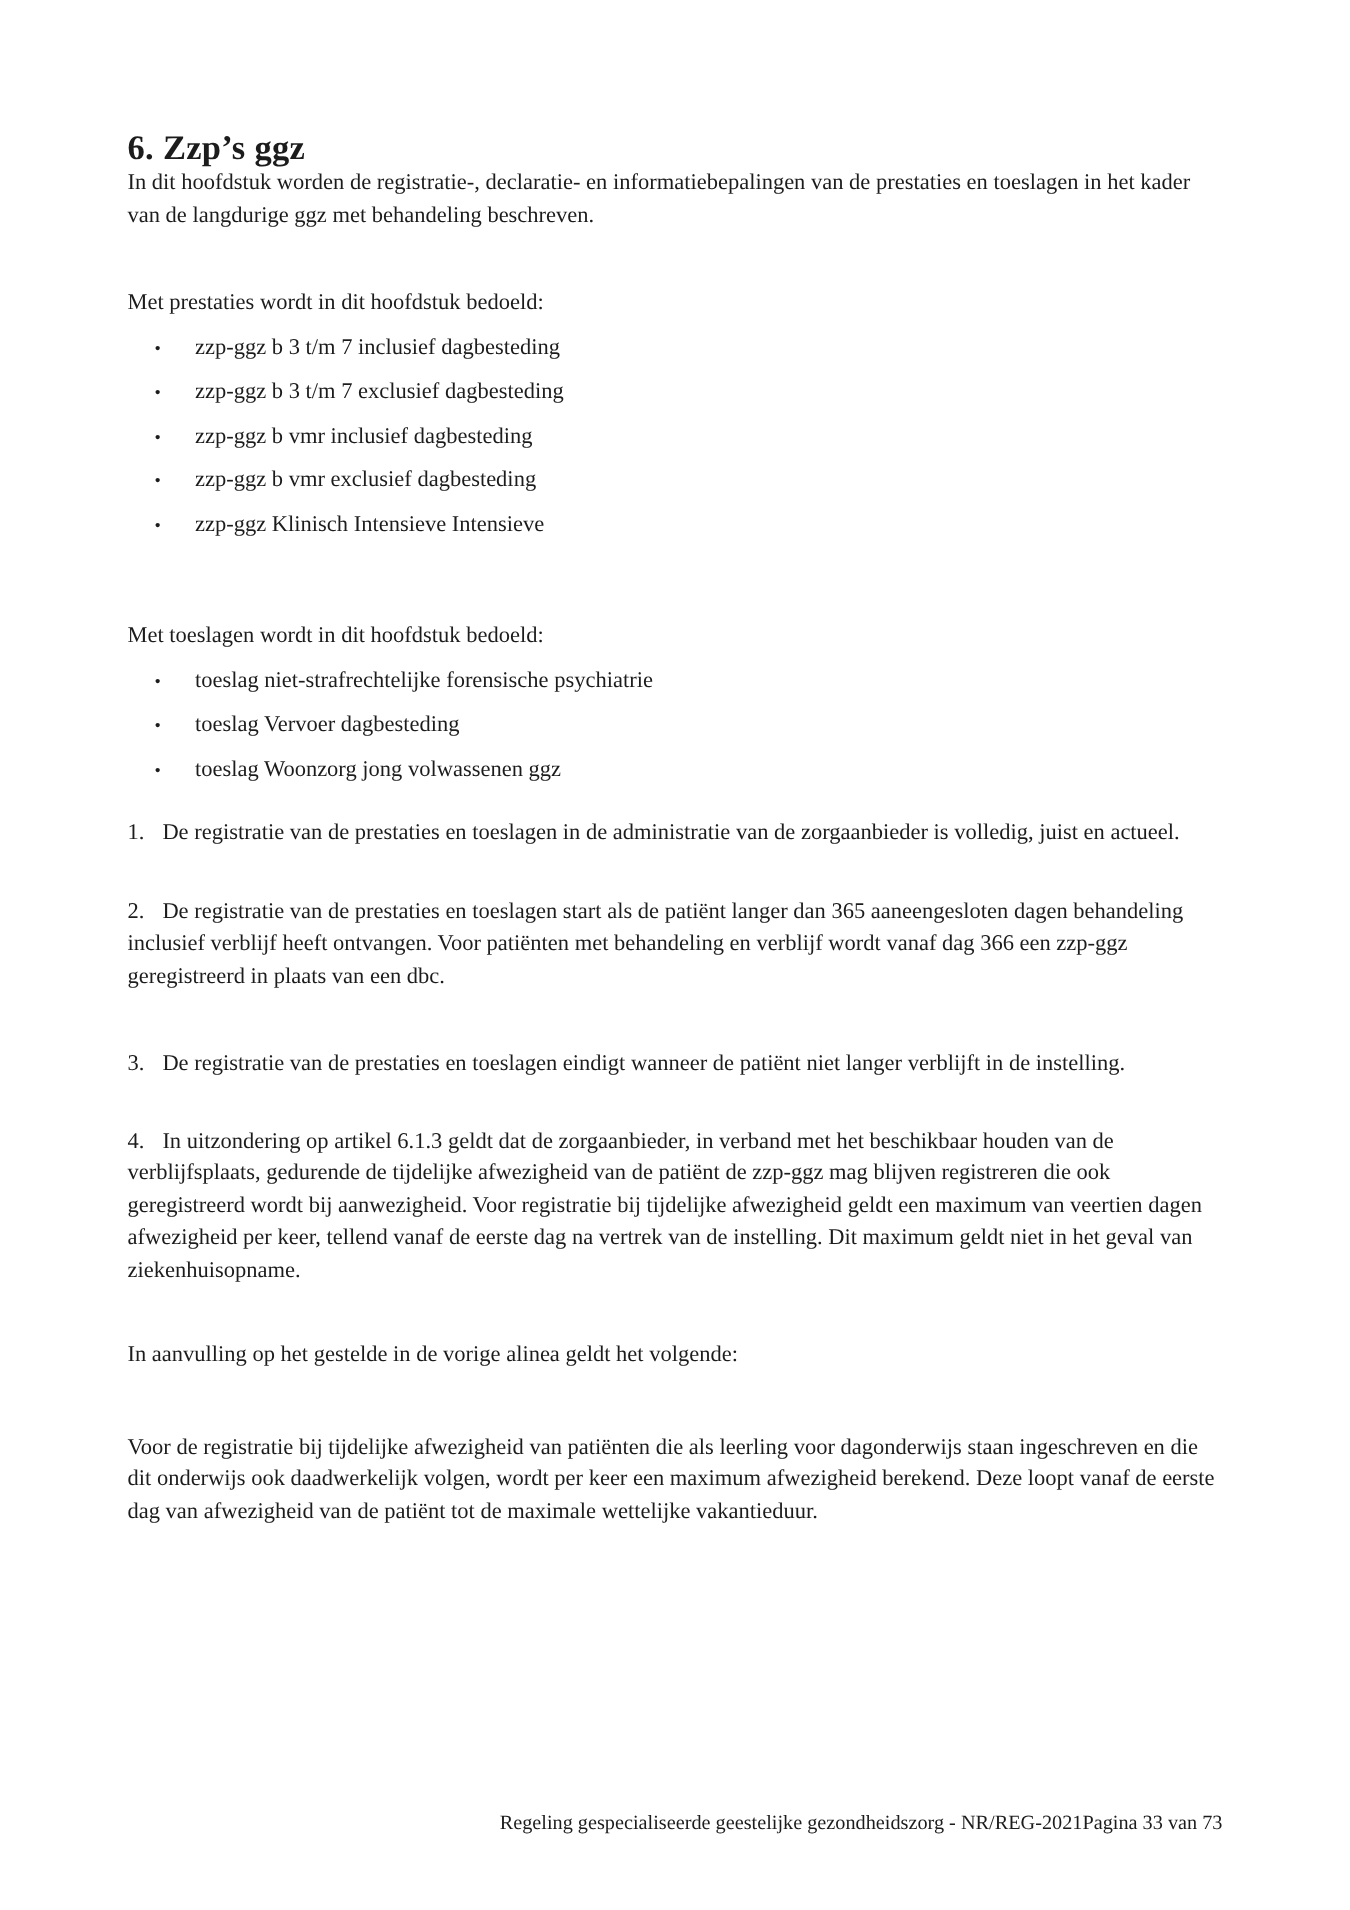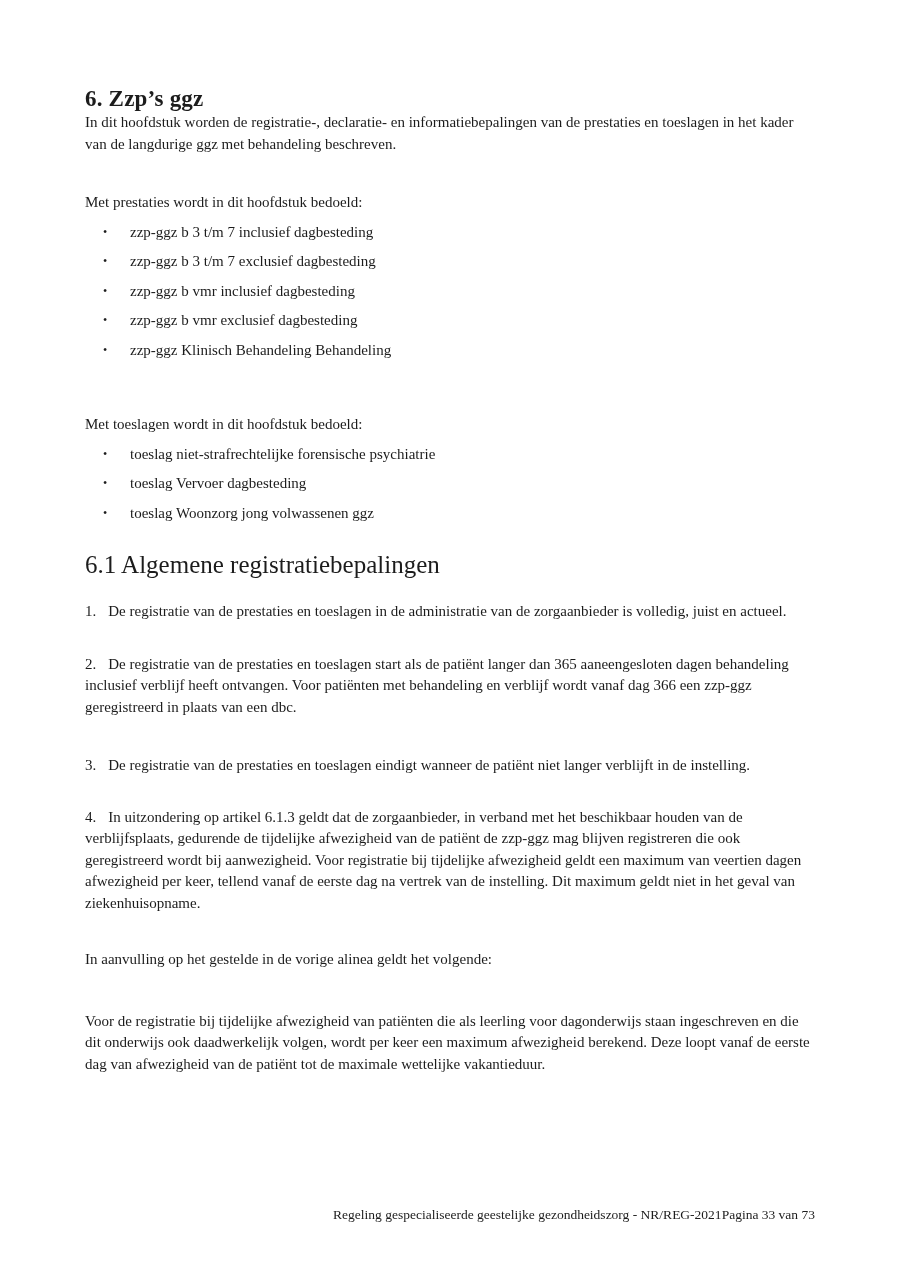--- a/index.html
+++ b/index.html
@@ -92,42 +92,41 @@
     <div class="bullet-row">
       <span class="bullet-dot">•</span>
       <span class="bullet-text">zzp-ggz b vmr inclusief dagbesteding</span>
     </div>
     <div class="bullet-row">
       <span class="bullet-dot">•</span>
       <span class="bullet-text">zzp-ggz b vmr exclusief dagbesteding</span>
     </div>
     <div class="bullet-row">
       <span class="bullet-dot">•</span>
-      <span class="bullet-text">zzp-ggz Klinisch Behandeling Behandeling</span>
+      <span class="bullet-text">zzp-ggz Klinisch Intensieve Intensieve</span>
     </div>
   </div>
 
   <p class="list-intro-2">Met toeslagen wordt in dit hoofdstuk bedoeld:</p>
 
   <div class="bullet-list">
     <div class="bullet-row">
       <span class="bullet-dot">•</span>
       <span class="bullet-text">toeslag niet-strafrechtelijke forensische psychiatrie</span>
     </div>
     <div class="bullet-row">
       <span class="bullet-dot">•</span>
       <span class="bullet-text">toeslag Vervoer dagbesteding</span>
     </div>
     <div class="bullet-row">
       <span class="bullet-dot">•</span>
       <span class="bullet-text">toeslag Woonzorg jong volwassenen ggz</span>
     </div>
   </div>
 
-  <h2 class="doc-h2">6.1 Algemene registratiebepalingen</h2>
 
   <p class="clause-1">
     <span class="clause-num">1.</span><span>De registratie van de prestaties en toeslagen in de administratie van de zorgaanbieder is volledig, juist en actueel.</span>
   </p>
 
   <p class="clause-2">
     <span class="clause-num">2.</span><span>De registratie van de prestaties en toeslagen start als de patiënt langer dan 365 aaneengesloten dagen behandeling inclusief verblijf heeft ontvangen. Voor patiënten met behandeling en verblijf wordt vanaf dag 366 een zzp-ggz geregistreerd in plaats van een dbc.</span>
   </p>
 
   <p class="clause-3">

